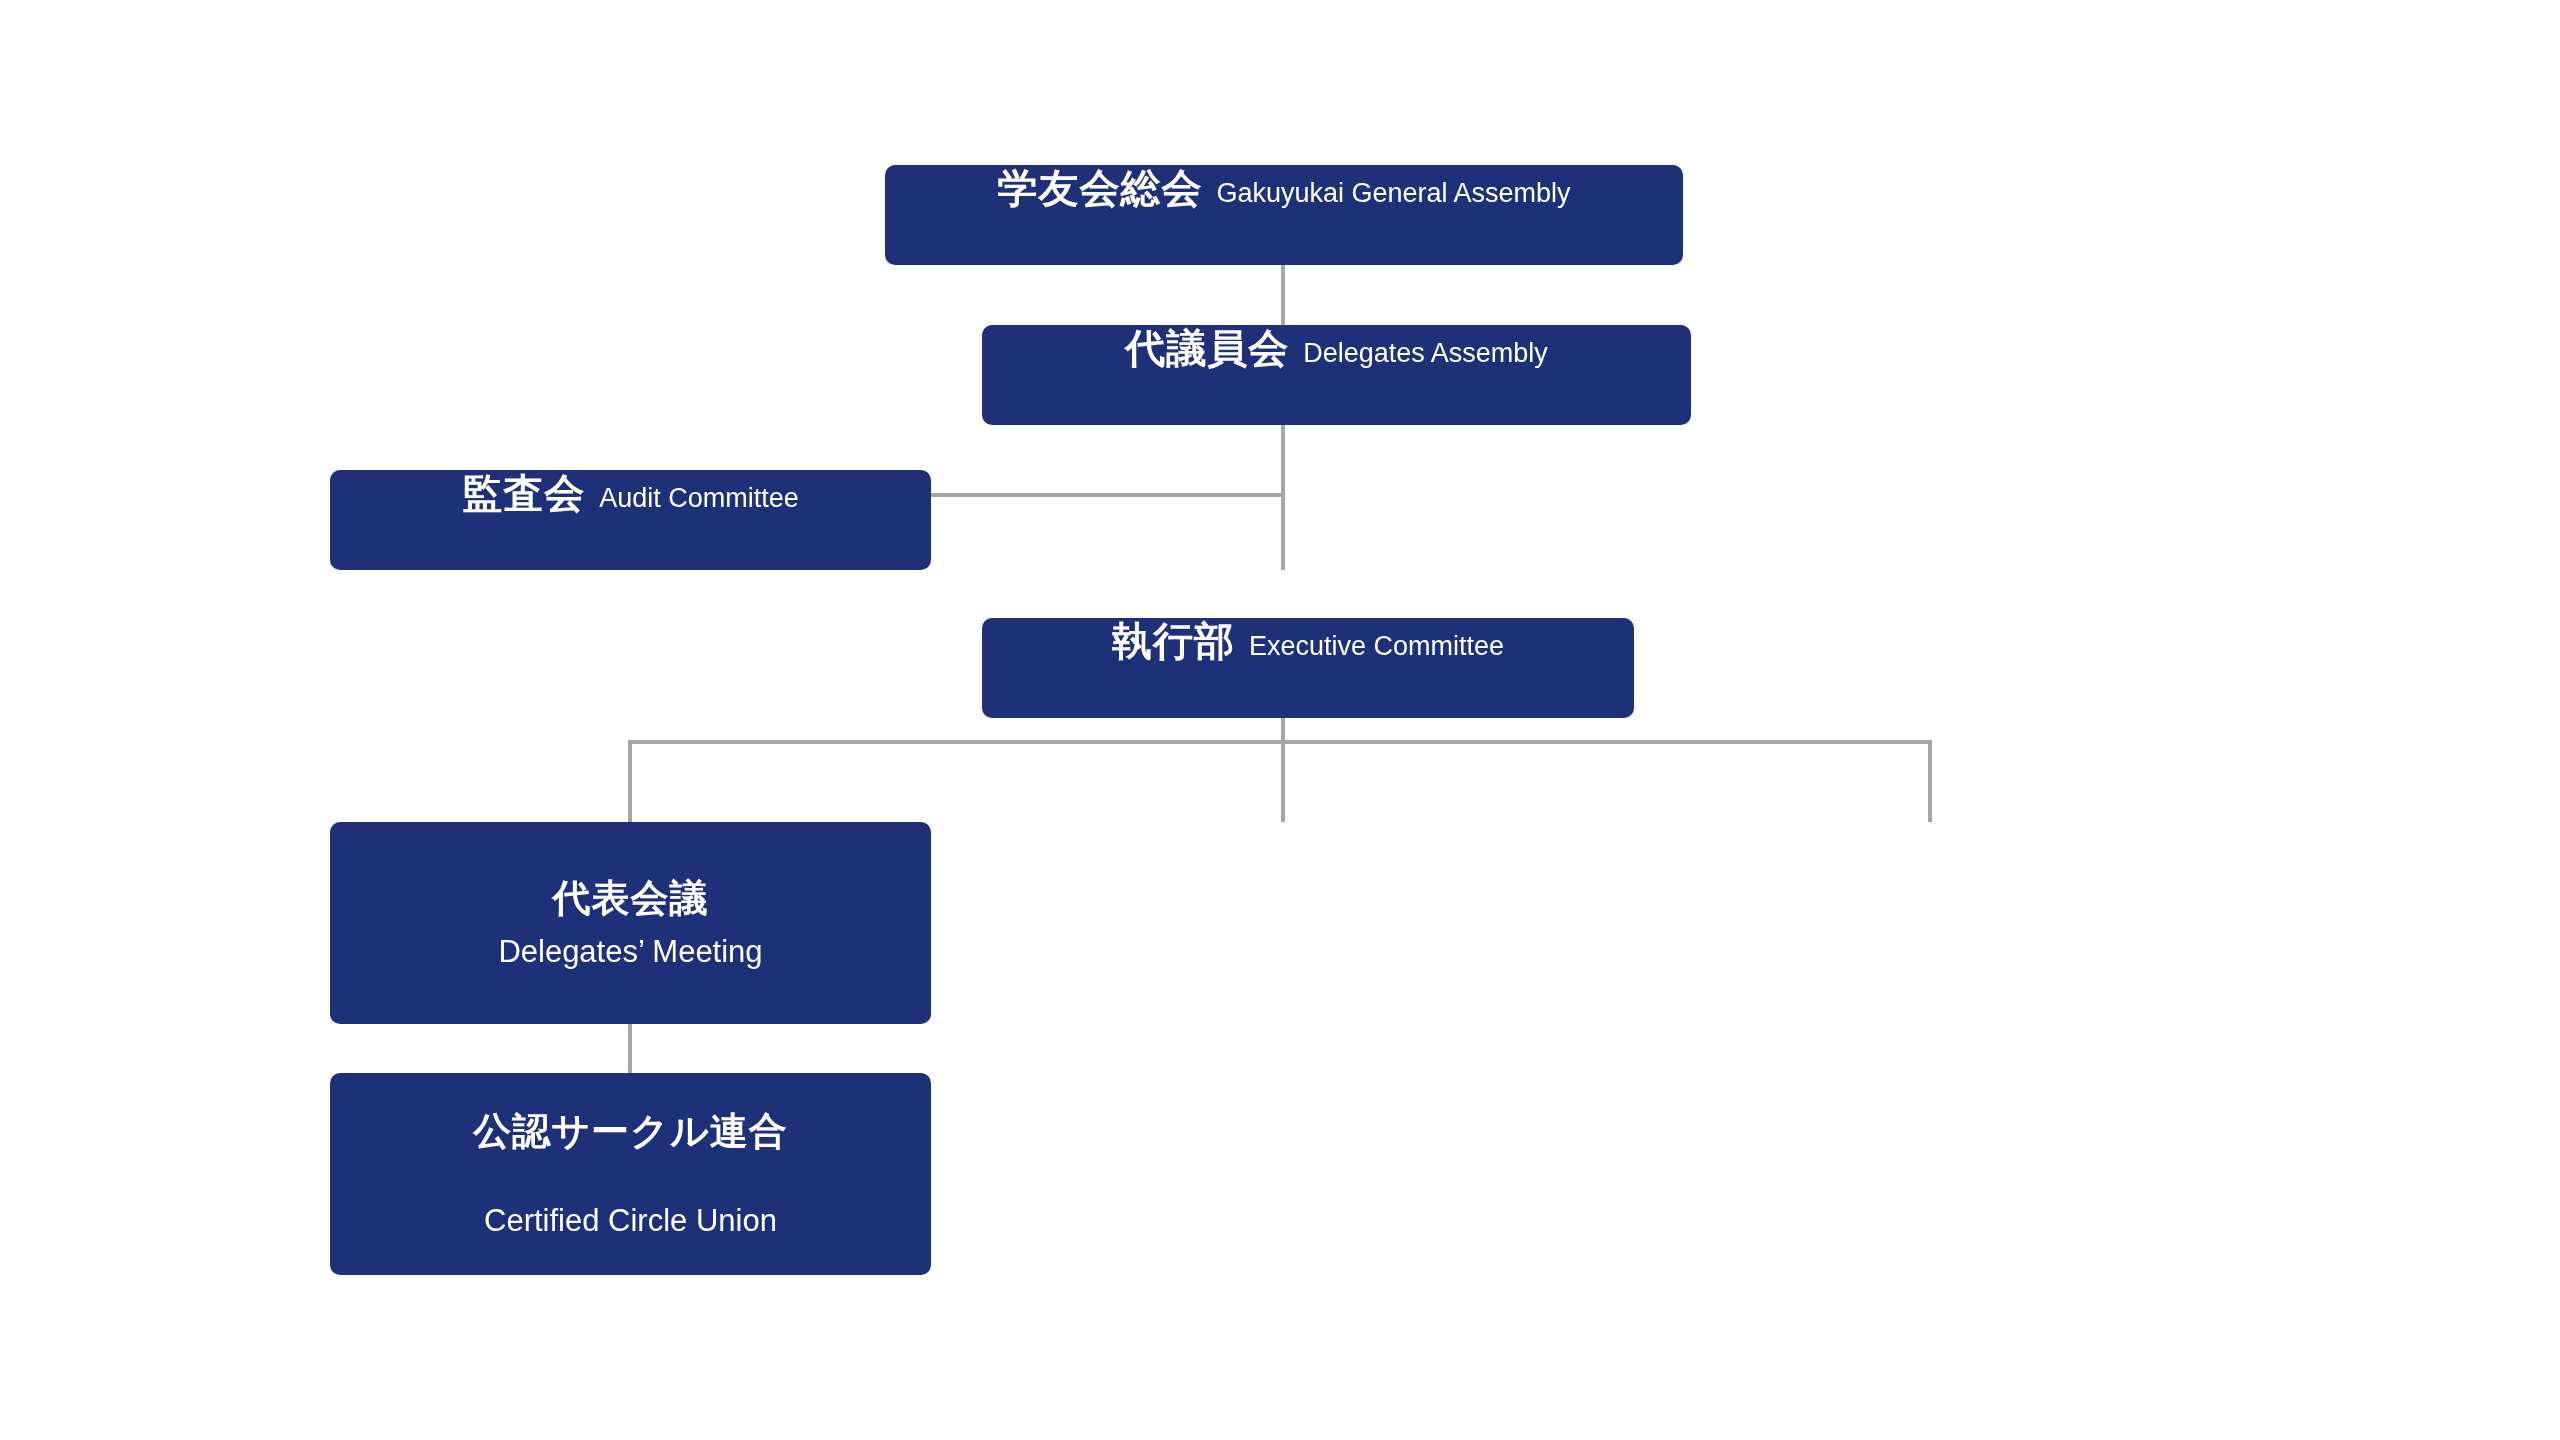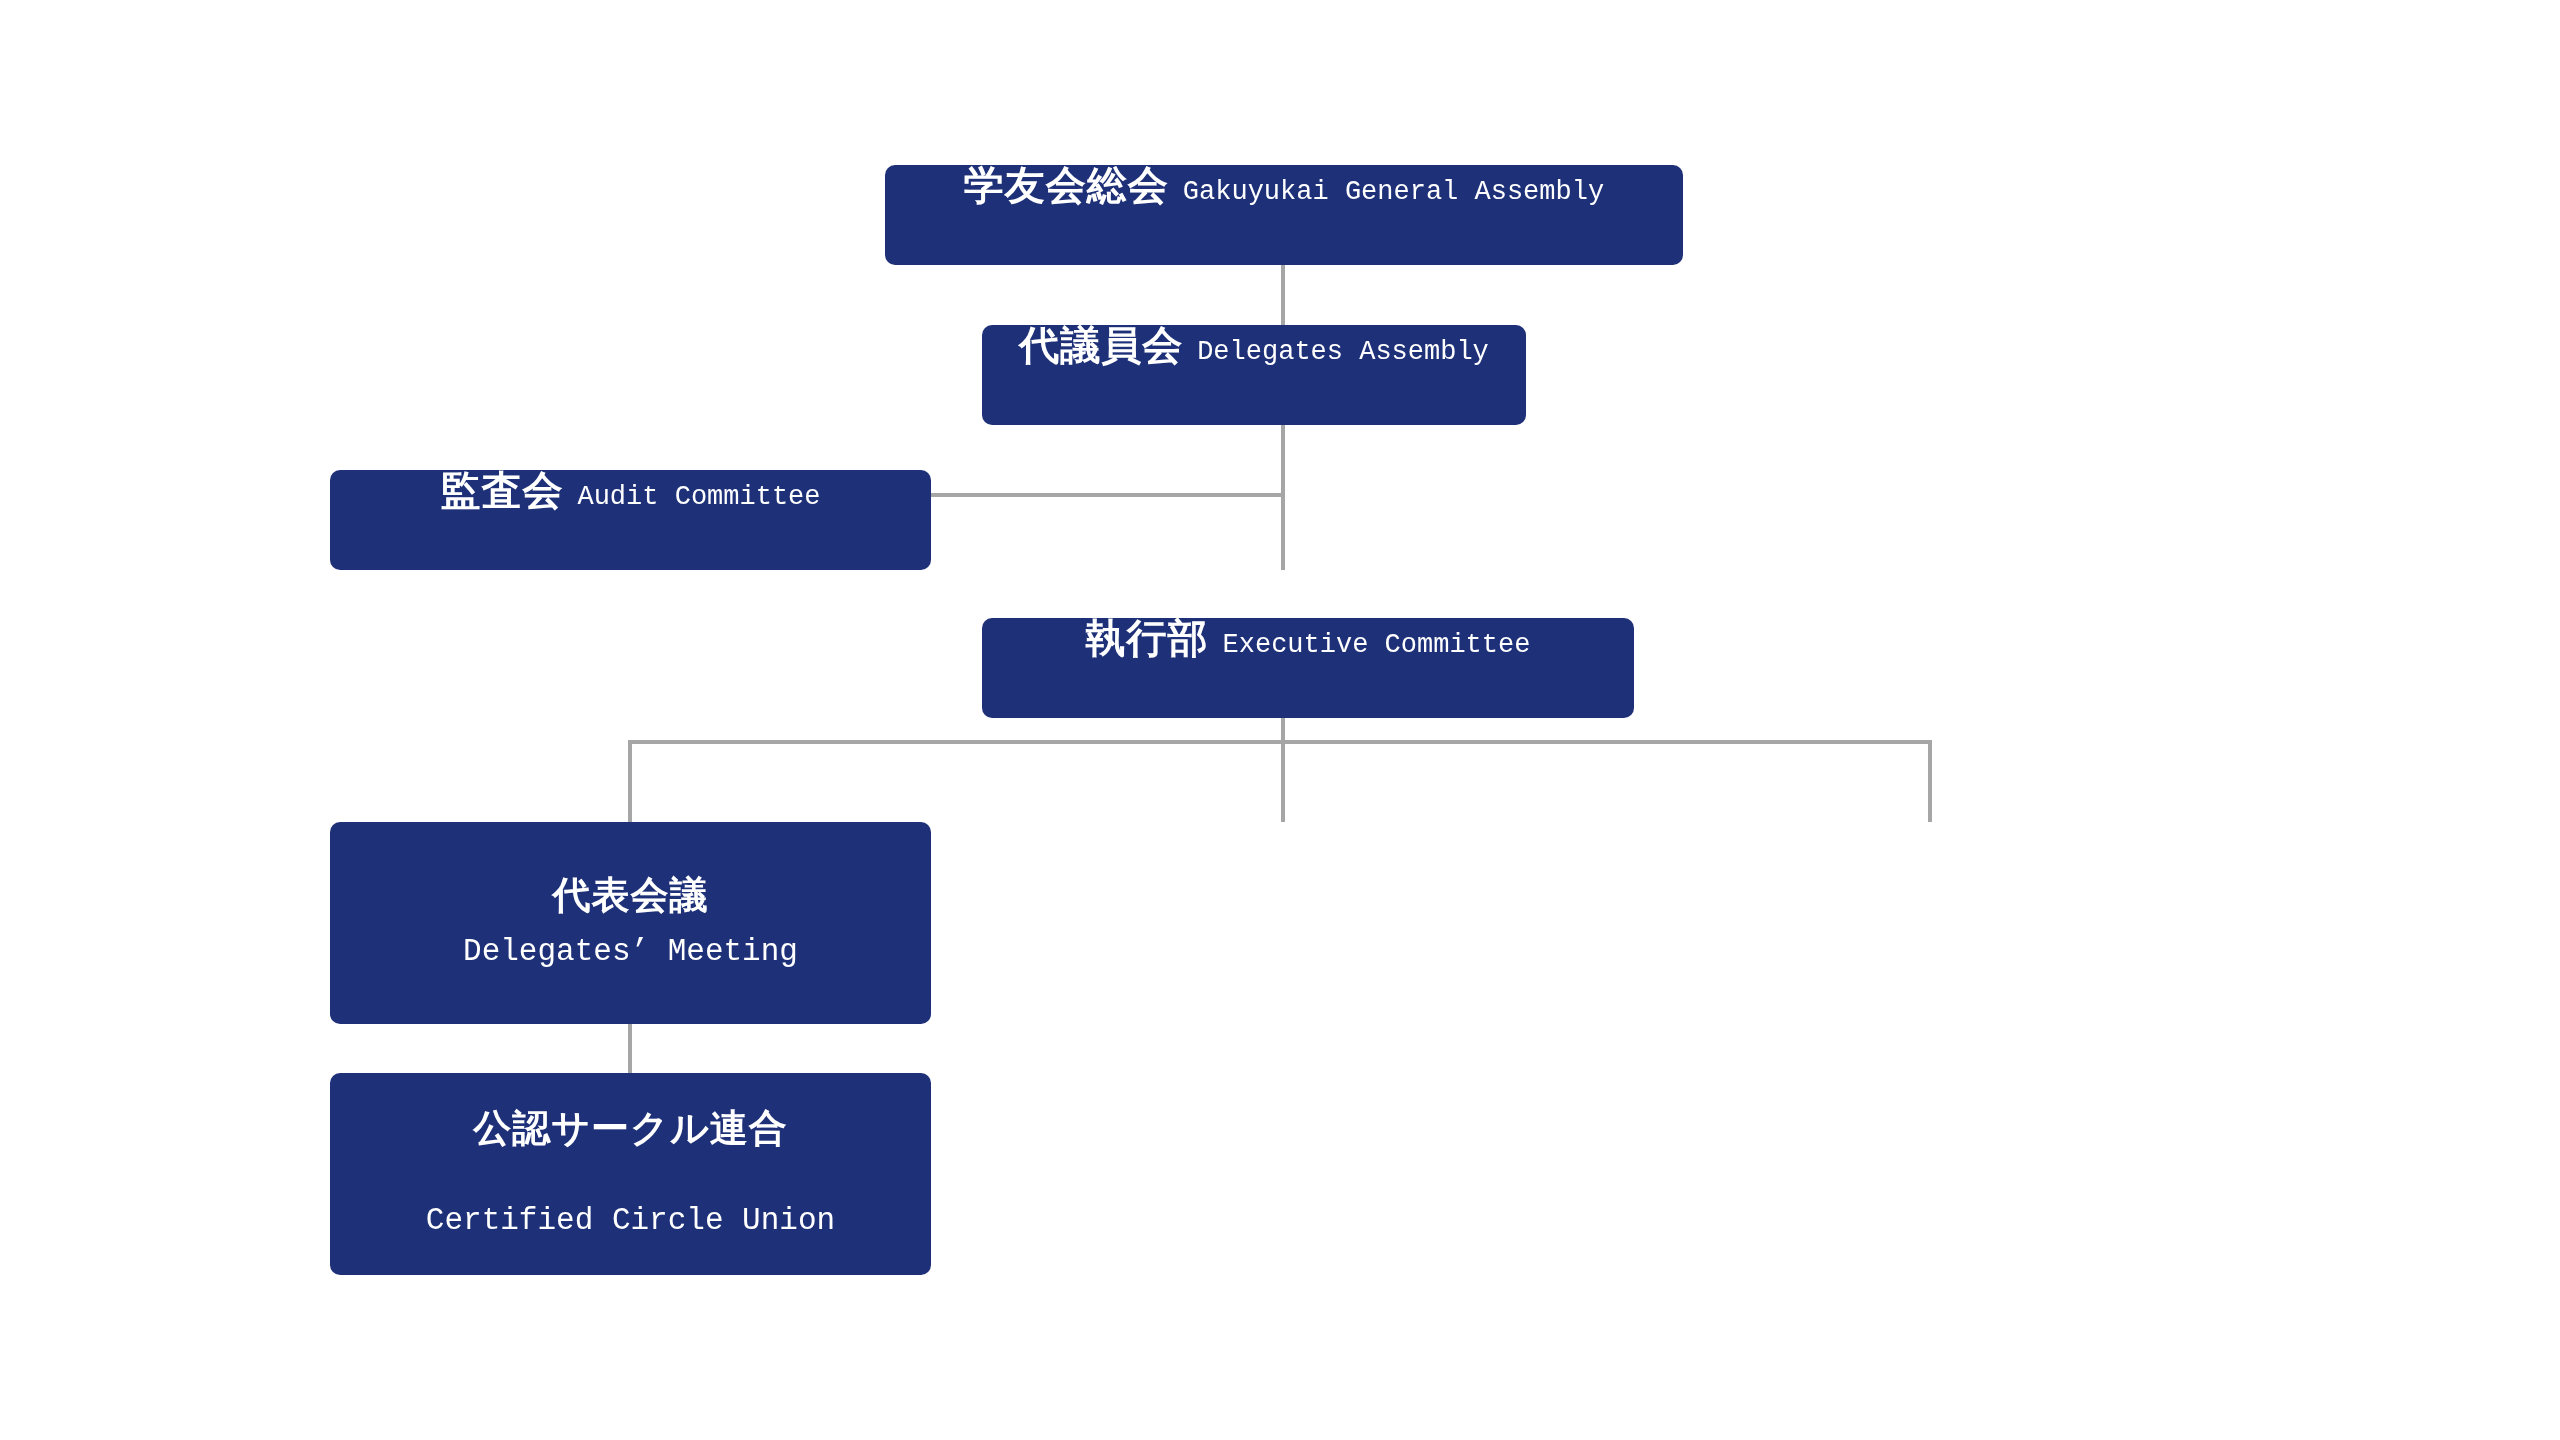--- a/index.html
+++ b/index.html
@@ -32,21 +32,20 @@
     box-sizing: border-box;
     background: #1E3178;
     border-radius: 10px;
     color: #ffffff;
     display: flex;
     flex-direction: column;
     align-items: center;
     justify-content: center;
     text-align: center;
     overflow: hidden;
-    font-family: Liberation Mono, monospace;
   }
   
   .node.inline {
     flex-direction: row;
     justify-content: center;
     align-items: baseline;
   }
   .node .jp {
     font-size: 40px;
     font-weight: 700;
@@ -101,21 +100,21 @@
 
       <line x1="630" y1="1024" x2="630" y2="1073"></line>
     </g>
   </svg>
 
   <div class="node inline" style="left:885px; top:165px; width:798px; height:100px;">
     <span class="jp">学友会総会</span>
     <span class="en">Gakuyukai General Assembly</span>
   </div>
 
-  <div class="node inline" style="left:982px; top:325px; width:544px; height:100px;">
+  <div class="node inline" style="left:982px; top:325px; width:709px; height:100px;">
     <span class="jp">代議員会</span>
     <span class="en">Delegates Assembly</span>
   </div>
 
   <div class="node inline" style="left:330px; top:470px; width:601px; height:100px;">
     <span class="jp">監査会</span>
     <span class="en">Audit Committee</span>
   </div>
 
   <div class="node inline" style="left:982px; top:570px; width:652px; height:100px;margin-top:48px;">

